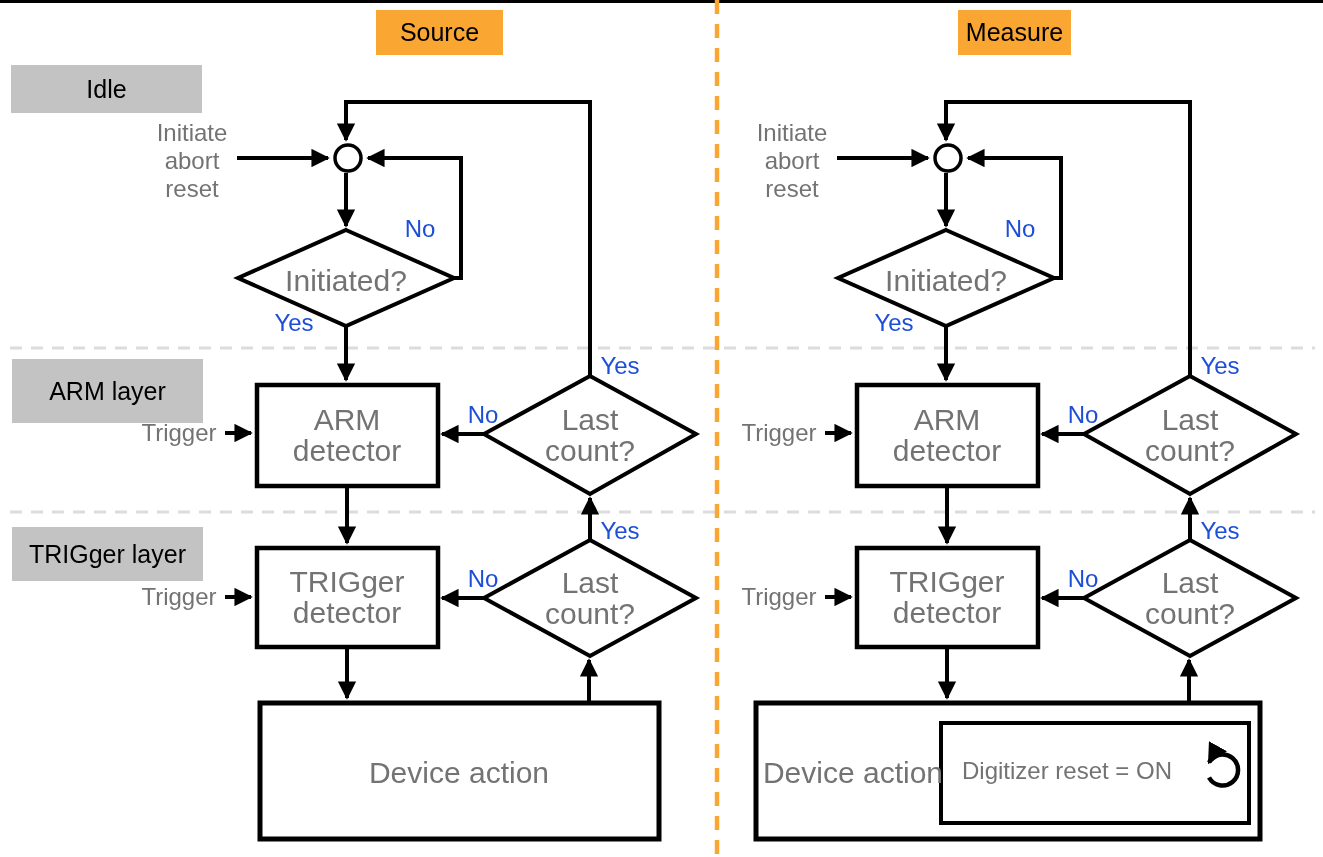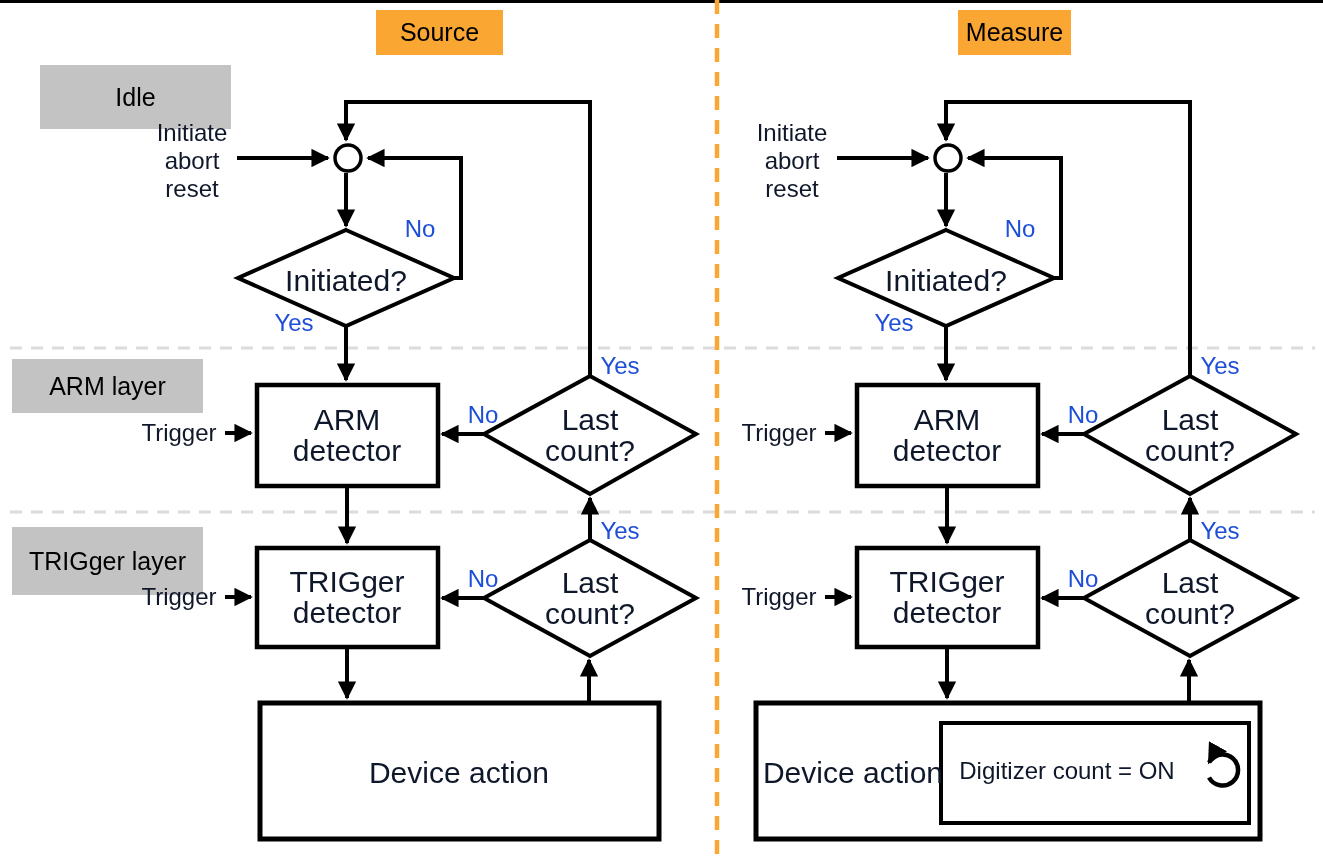--- a/index.html
+++ b/index.html
@@ -3,21 +3,21 @@
 <meta charset="utf-8">
 <style>
   html,body{margin:0;padding:0;background:#fff;}
   #stage{
     position:relative;width:1323px;height:857px;background:#ffffff;
     font-family:"Liberation Sans", sans-serif;overflow:hidden;
   }
   #wires{position:absolute;left:0;top:0;}
   .label{
     position:absolute;transform:translate(-50%,-50%);
-    white-space:pre-line;text-align:center;color:#0f172a;line-height:1.32;
+    white-space:pre-line;text-align:center;color:#737373;line-height:1.32;
   }
   .node-label{font-size:30px;line-height:31px;}
   .plain{font-size:24px;}
   .muted{font-size:24px;color:#1d4ed8;}
   .badge{
     position:absolute;display:flex;align-items:center;justify-content:center;
     font-weight:normal;font-size:25px;color:#000;
   }
   .badge-orange{background:#F9A632;}
   .badge-gray{background:#C3C3C3;}
@@ -92,23 +92,23 @@
     <rect x="941" y="723" width="308" height="100" fill="#fff" stroke="#000" stroke-width="4"></rect>
 
     <g transform="translate(1222,770)">
       <path d="M -13,7.5 A 15.5 15.5 0 1 0 -13,-7.5" fill="none" stroke="#000" stroke-width="4.5" marker-end="url(#arr)"></path>
     </g>
   </svg>
 
   <div class="badge badge-orange" style="left:376px;top:10px;width:127px;height:45px;">Source</div>
   <div class="badge badge-orange" style="left:958px;top:10px;width:113px;height:45px;">Measure</div>
 
-  <div class="badge badge-gray" style="left:11px;top:65px;width:191px;height:64px;margin-left:29px;">Idle</div>
-  <div class="badge badge-gray" style="left:12px;top:359px;width:191px;height:54px;">ARM layer</div>
-  <div class="badge badge-gray" style="left:12px;top:527px;width:191px;height:68px;">TRIGger layer</div>
+  <div class="badge badge-gray" style="left:11px;top:65px;width:191px;height:48px;">Idle</div>
+  <div class="badge badge-gray" style="left:12px;top:359px;width:191px;height:64px;">ARM layer</div>
+  <div class="badge badge-gray" style="left:12px;top:527px;width:191px;height:54px;">TRIGger layer</div>
 
   <div class="label plain" style="left:192px;top:161px;line-height:28px;">Initiate
 abort
 reset</div>
   <div class="label node-label" style="left:346px;top:280px;">Initiated?</div>
   <div class="label muted" style="left:420px;top:229px;">No</div>
   <div class="label muted" style="left:294px;top:323px;">Yes</div>
   <div class="label node-label" style="left:347px;top:435px;">ARM
 detector</div>
   <div class="label plain" style="left:179px;top:433px;">Trigger</div>
@@ -139,15 +139,15 @@
   <div class="label muted" style="left:1083px;top:415px;">No</div>
   <div class="label muted" style="left:1220px;top:366px;">Yes</div>
   <div class="label node-label" style="left:947px;top:597px;">TRIGger
 detector</div>
   <div class="label plain" style="left:779px;top:597px;">Trigger</div>
   <div class="label node-label" style="left:1190px;top:598px;">Last
 count?</div>
   <div class="label muted" style="left:1083px;top:579px;">No</div>
   <div class="label muted" style="left:1220px;top:531px;">Yes</div>
   <div class="label node-label" style="left:853px;top:772px;">Device action</div>
-  <div class="label plain" style="left:1067px;top:771px;">Digitizer count = ON</div>
+  <div class="label plain" style="left:1067px;top:771px;">Digitizer reset = ON</div>
 
 </div>
 
 </body></html>

